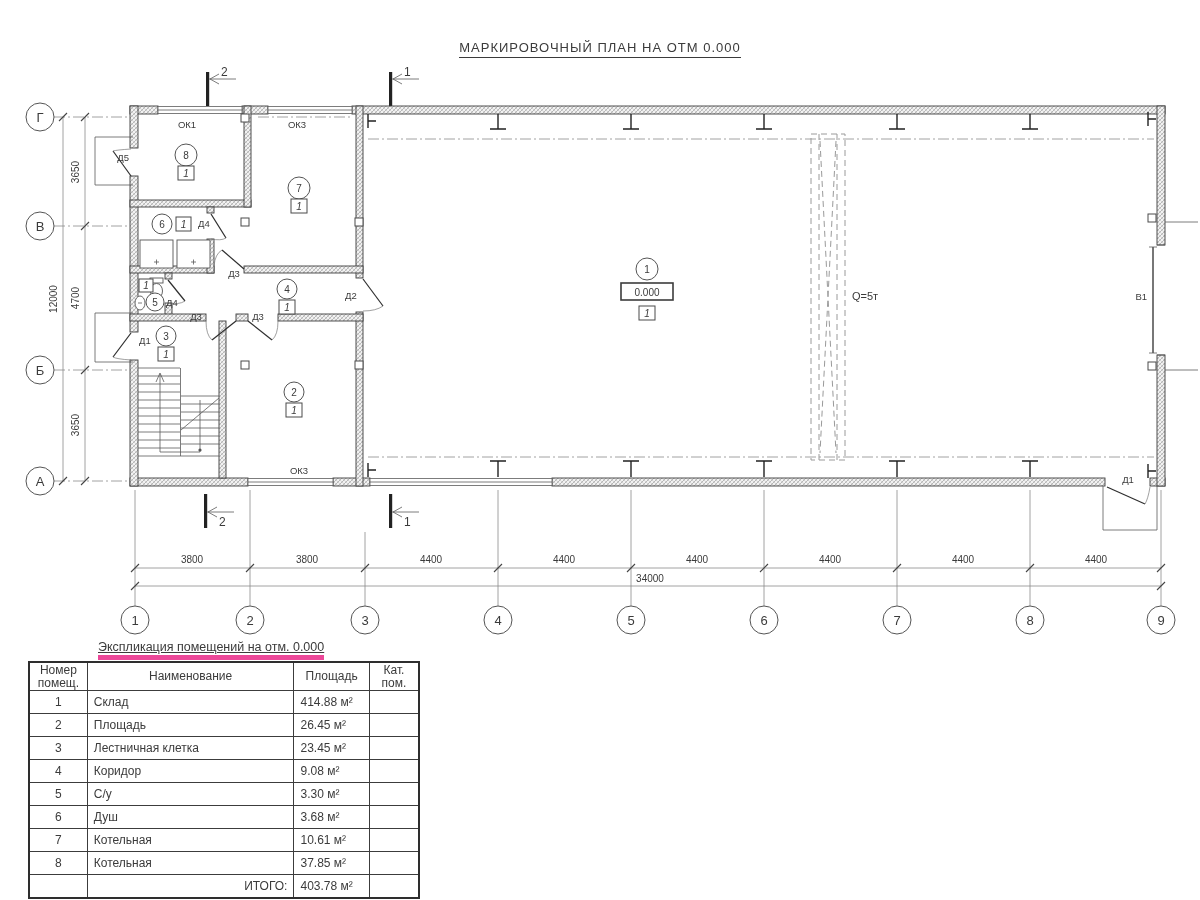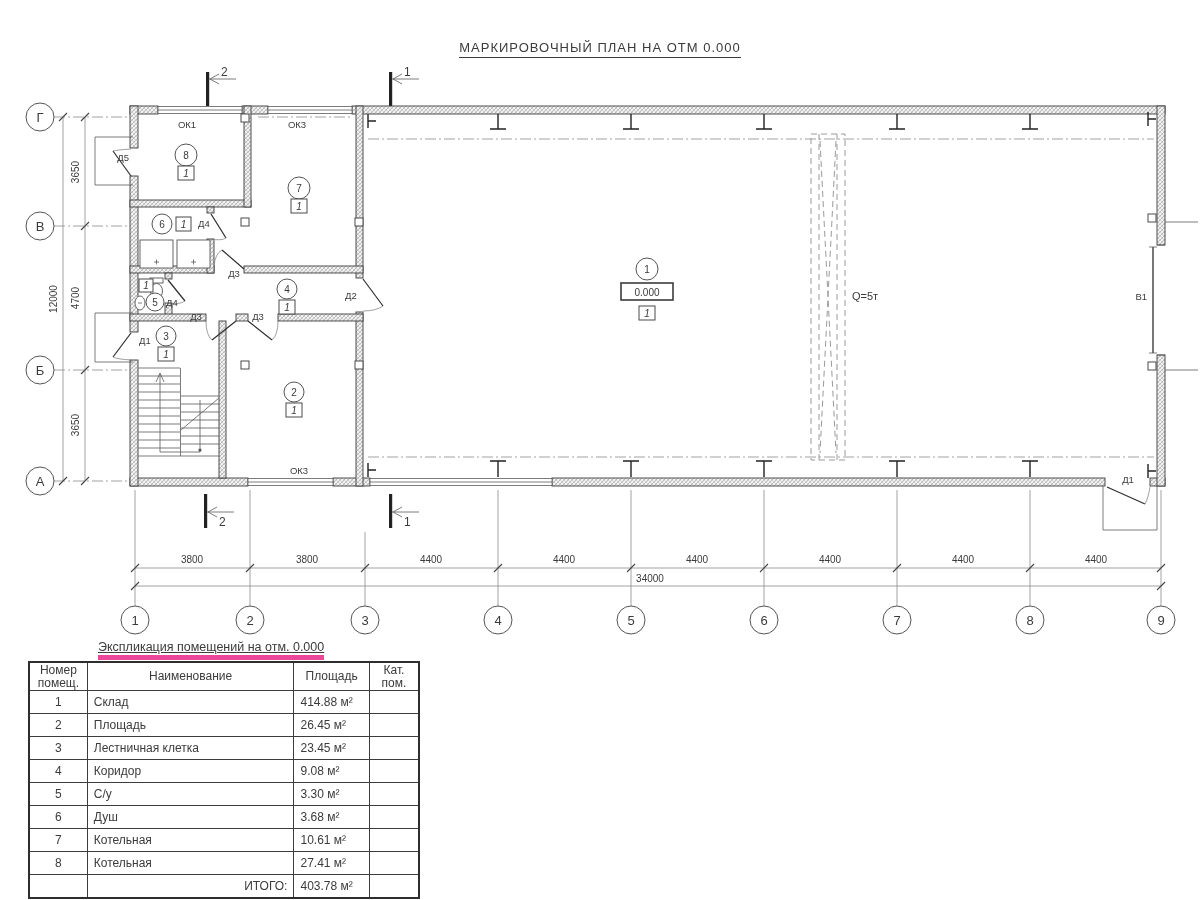--- a/index.html
+++ b/index.html
@@ -489,21 +489,21 @@
     </tr>
     <tr>
       <td class="c">7</td>
       <td>Котельная</td>
       <td>10.61 м²</td>
       <td></td>
     </tr>
     <tr>
       <td class="c">8</td>
       <td>Котельная</td>
-      <td>27.41 м²</td>
+      <td>37.85 м²</td>
       <td></td>
     </tr>
     <tr>
       <td></td>
       <td class="r">ИТОГО:</td>
       <td>403.78 м²</td>
       <td></td>
     </tr>
   </tbody>
     </table>

